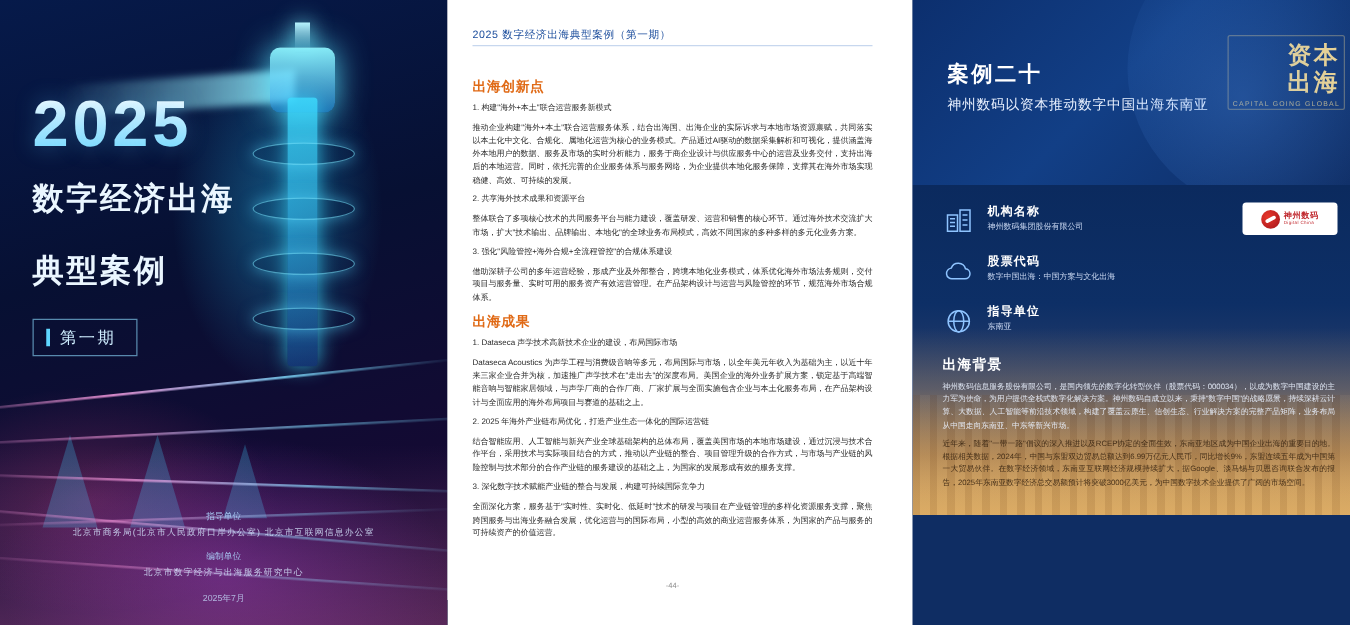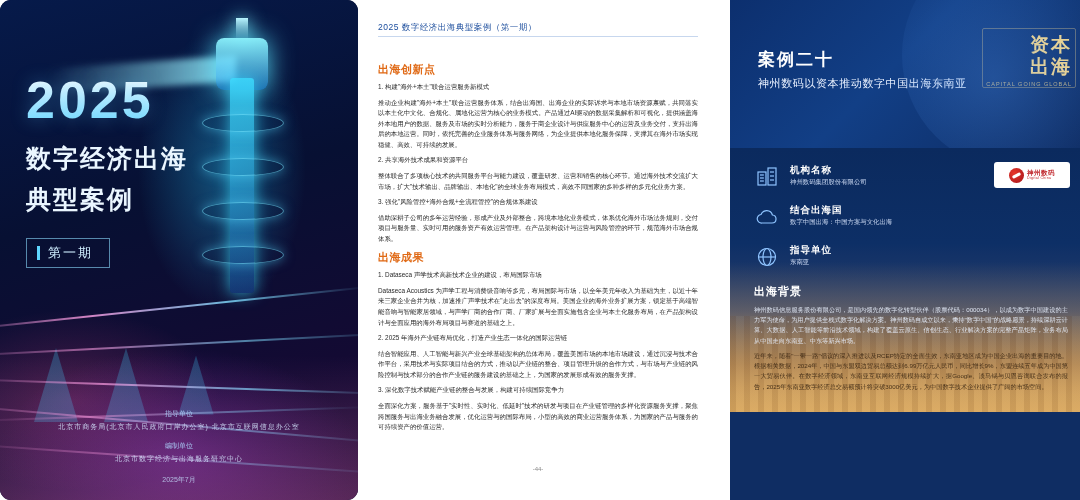--- a/index.html
+++ b/index.html
@@ -21,21 +21,20 @@
   }
 
   
   .cover {
     position: relative;
     width: 358px;
     height: 500px;
     overflow: hidden;
     background: #050b2e;
     flex: 0 0 358px;
-    border-radius: 11px;
   }
   .cover-bg {
     position: absolute;
     inset: 0;
     background:
       radial-gradient(ellipse 120px 200px at 62% 34%, rgba(40,200,255,0.35), rgba(5,11,46,0) 70%),
       radial-gradient(ellipse 260px 160px at 50% 92%, rgba(120,40,160,0.55), rgba(5,11,46,0) 70%),
       radial-gradient(ellipse 200px 120px at 20% 80%, rgba(180,60,120,0.35), rgba(5,11,46,0) 75%),
       linear-gradient(165deg, #061a4a 0%, #071033 40%, #130a33 75%, #2a0f3a 100%);
   }
@@ -143,21 +142,21 @@
     text-shadow: 0 0 18px rgba(90,200,255,0.35);
   }
   .cover-title1 {
     margin-top: 16px;
     font-size: 25px;
     font-weight: bold;
     letter-spacing: 2px;
     color: #eaf6ff;
   }
   .cover-title2 {
-    margin-top: 8px;
+    margin-top: 25px;
     font-size: 25px;
     font-weight: bold;
     letter-spacing: 2px;
     color: #eaf6ff;
   }
   .cover-badge {
     margin-top: 22px;
     display: inline-flex;
     align-items: center;
     gap: 8px;
@@ -544,21 +543,21 @@
           </div>
         </div>
 
         <div class="info-row">
           <div class="info-ic">
             <svg width="24" height="24" viewBox="0 0 24 24" fill="none" stroke="#8fc4ff" stroke-width="1.2">
               <path d="M7 18h10a4 4 0 0 0 .4-7.98A6 6 0 0 0 6 9.5 4.25 4.25 0 0 0 7 18z"></path>
             </svg>
           </div>
           <div class="info-txt">
-            <div class="k">结合出海国</div>
+            <div class="k">股票代码</div>
             <div class="v">数字中国出海：中国方案与文化出海</div>
           </div>
         </div>
 
         <div class="info-row">
           <div class="info-ic">
             <svg width="24" height="24" viewBox="0 0 24 24" fill="none" stroke="#8fc4ff" stroke-width="1.2">
               <circle cx="12" cy="12" r="8.5"></circle>
               <ellipse cx="12" cy="12" rx="4" ry="8.5"></ellipse>
               <line x1="3.5" y1="12" x2="20.5" y2="12"></line>

